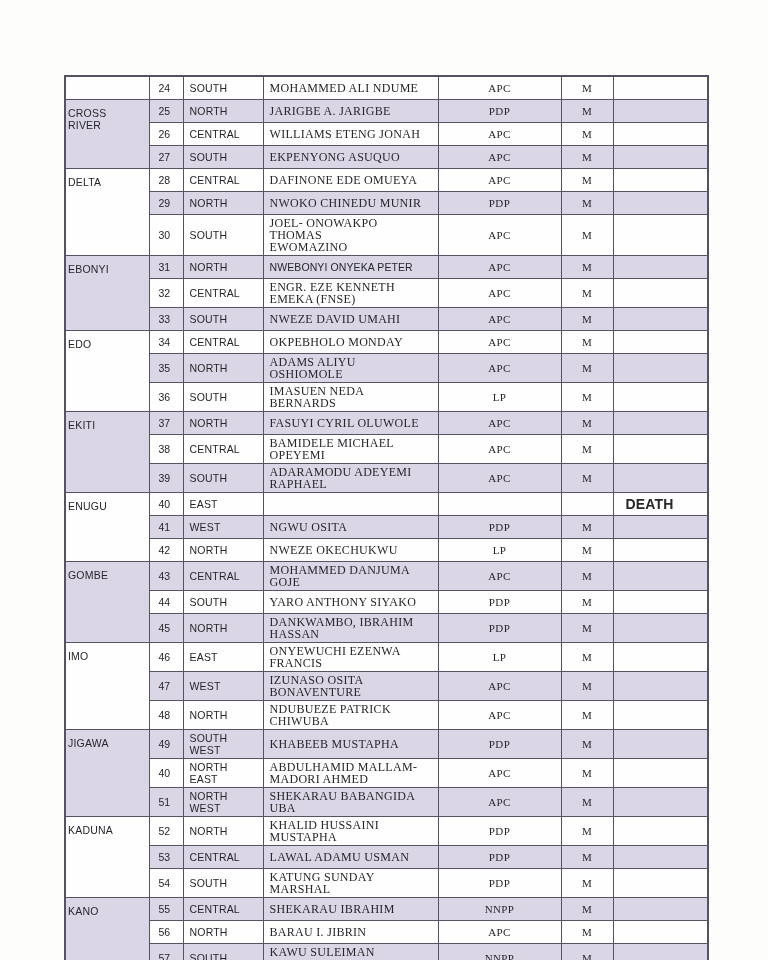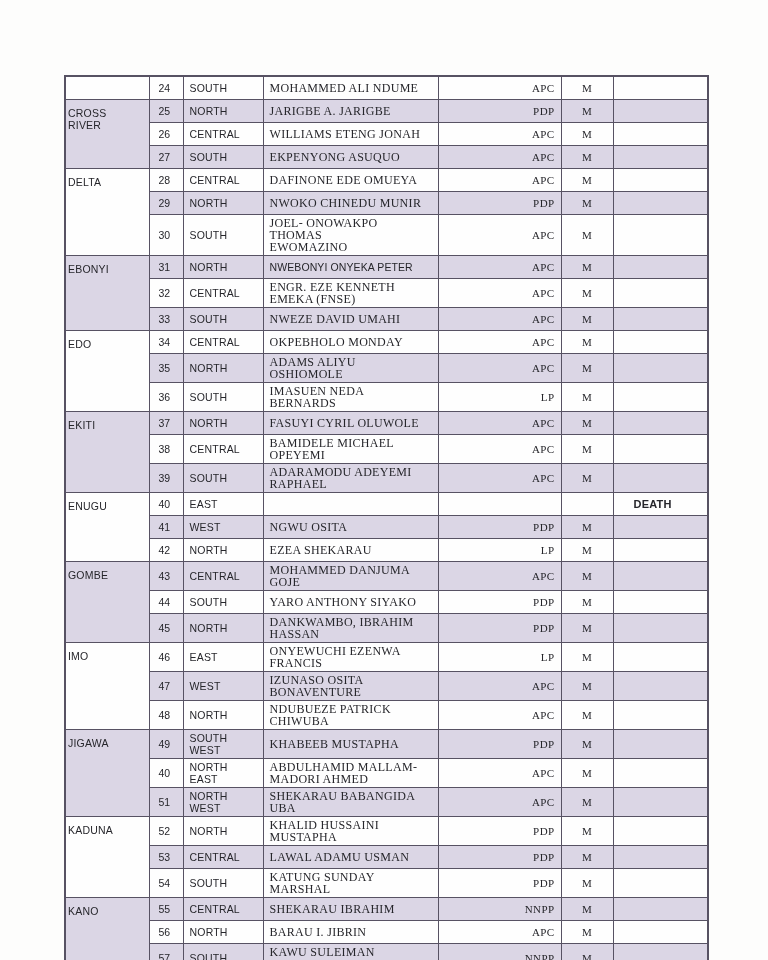--- a/index.html
+++ b/index.html
@@ -61,33 +61,33 @@
     white-space: pre-line;
   }
   td.name-cell.sans-name {
     font-family: Liberation Sans, sans-serif;
     font-size: 10.5px;
     letter-spacing: 0.1px;
   }
   td.party-cell {
     font-family: "Liberation Serif", serif;
     font-size: 11px;
-    text-align: right;
+    text-align: center;
     letter-spacing: 0.4px;
   }
   td.gender-cell {
     font-family: "Liberation Serif", serif;
     font-size: 11px;
     text-align: center;
   }
   td.notes-cell {
     font-family: "Liberation Sans", sans-serif;
-    font-size: 11px;
+    font-size: 14px;
     font-weight: bold;
-    padding-left: 20px;
+    padding-left: 12px;
     letter-spacing: 0.2px;
   }
 </style>
 </head>
 <body>
 
 <div class="page">
   <div class="table-wrap">
     <table class="senators">
       <colgroup>
@@ -251,21 +251,21 @@
             <td class="number-cell shade">41</td>
             <td class="district-cell shade">WEST</td>
             <td class="name-cell shade">NGWU OSITA</td>
             <td class="party-cell shade">PDP</td>
             <td class="gender-cell shade">M</td>
             <td class="notes-cell shade"></td>
           </tr>
           <tr>
             <td class="number-cell plain">42</td>
             <td class="district-cell plain">NORTH</td>
-            <td class="name-cell plain">EZEA SHEKARAU</td>
+            <td class="name-cell plain">NWEZE OKECHUKWU</td>
             <td class="party-cell plain">LP</td>
             <td class="gender-cell plain">M</td>
             <td class="notes-cell plain"></td>
           </tr>
           <tr>
             <td class="state-cell shade" rowspan="3">GOMBE</td>
             <td class="number-cell shade">43</td>
             <td class="district-cell shade">CENTRAL</td>
             <td class="name-cell shade">MOHAMMED DANJUMA
 GOJE</td>

